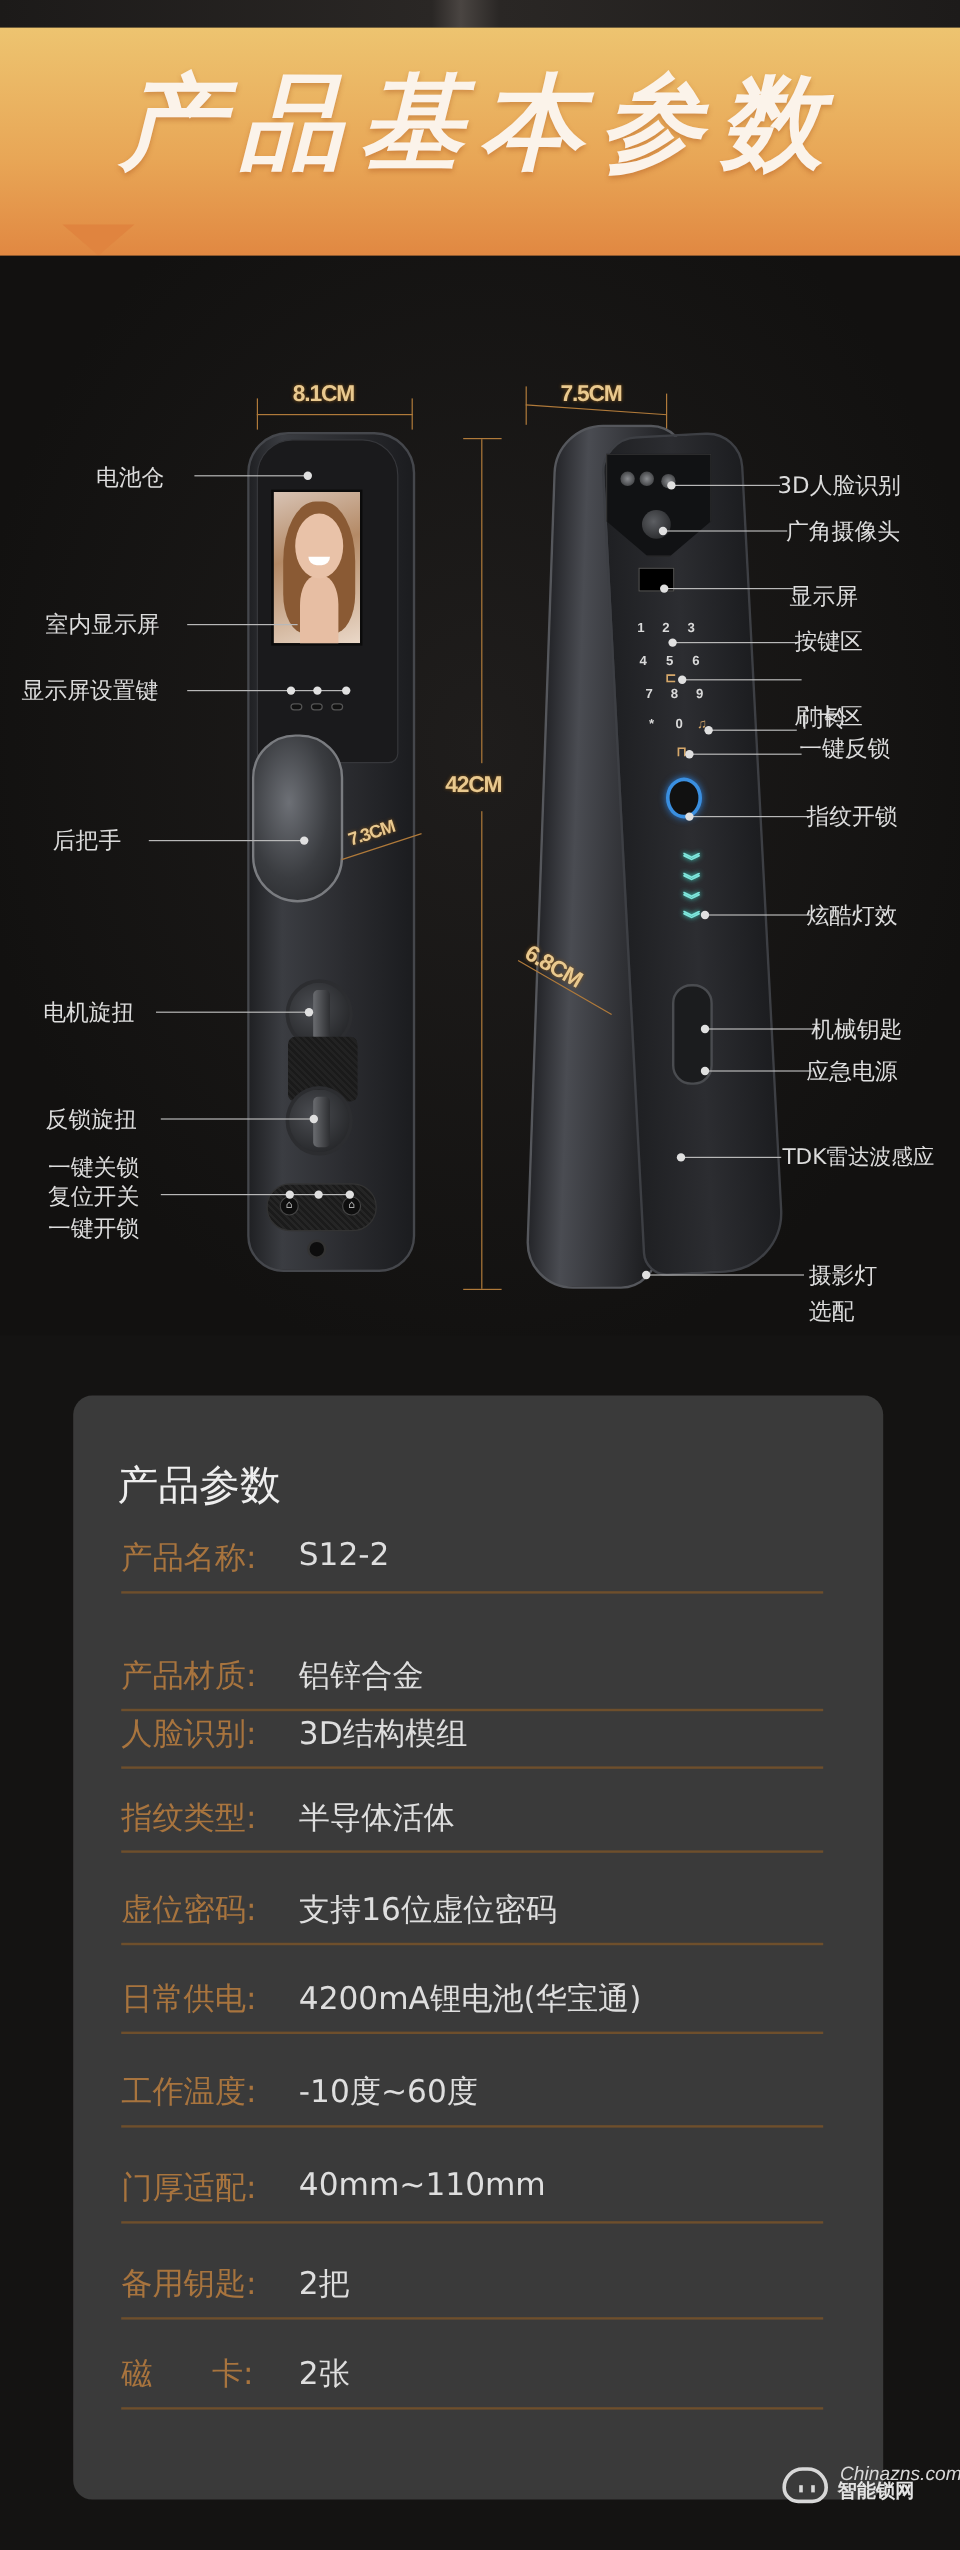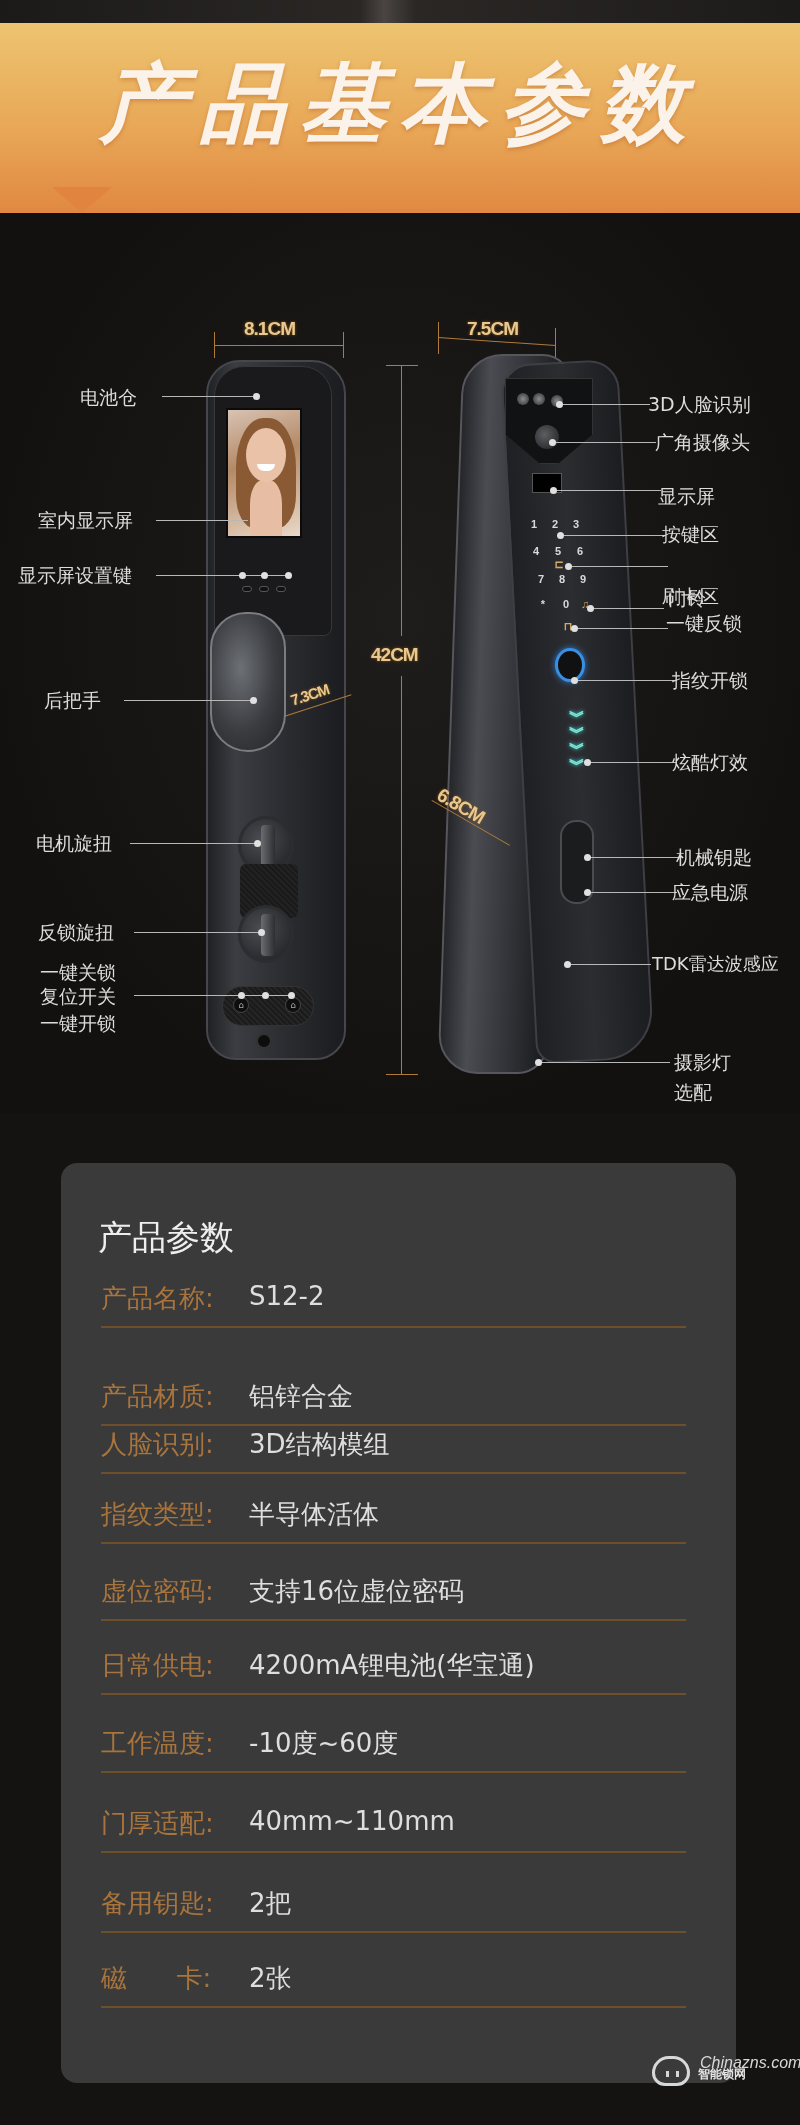--- a/index.html
+++ b/index.html
@@ -56,21 +56,21 @@
   .card-title { position:absolute; left:37px; top:50px; font-size:34px; color:#eeeeee; font-family:"DejaVu Sans", sans-serif; }
   .row { position:absolute; left:40px; width:585px; height:40px; }
   .row-label { position:absolute; left:0; top:0; font-size:26px; color:#a8743e; white-space:pre; font-family:"DejaVu Sans", sans-serif; }
   .row-value { position:absolute; left:148px; top:0; font-size:26px; color:#dedede; white-space:nowrap; font-family:"DejaVu Sans", sans-serif; }
   .row-divider { position:absolute; left:0; top:45px; width:585px; height:2px; background:#6e4f2c; }
 
   .wm { position:absolute; left:652px; top:2054px; width:150px; height:42px; }
   .wm-cloud { position:absolute; left:0; top:2px; width:38px; height:30px; border:3px solid #d8d8d8; border-radius:18px 18px 14px 14px; }
   .wm-eye { position:absolute; top:12px; width:3px; height:6px; background:#d8d8d8; }
   .wm-en { position:absolute; left:48px; top:0; font-size:16px; font-style:italic; color:#d8d8d8; font-family:"Liberation Sans", sans-serif; }
-  .wm-cn { position:absolute; left:46px; top:12px; font-size:12px; color:#e4e4e4; font-weight:bold; font-family:"DejaVu Sans", sans-serif; }
+  .wm-cn { position:absolute; left:46px; top:12px; font-size:16px; color:#e4e4e4; font-weight:bold; font-family:"DejaVu Sans", sans-serif; }
 </style>
 </head>
 <body>
 
 <div class="bg-top"></div>
 <div class="header">
   <div class="header-title" style="top:25px;">产品基本参数</div>
 </div>
 <div class="header-pointer"></div>
 

